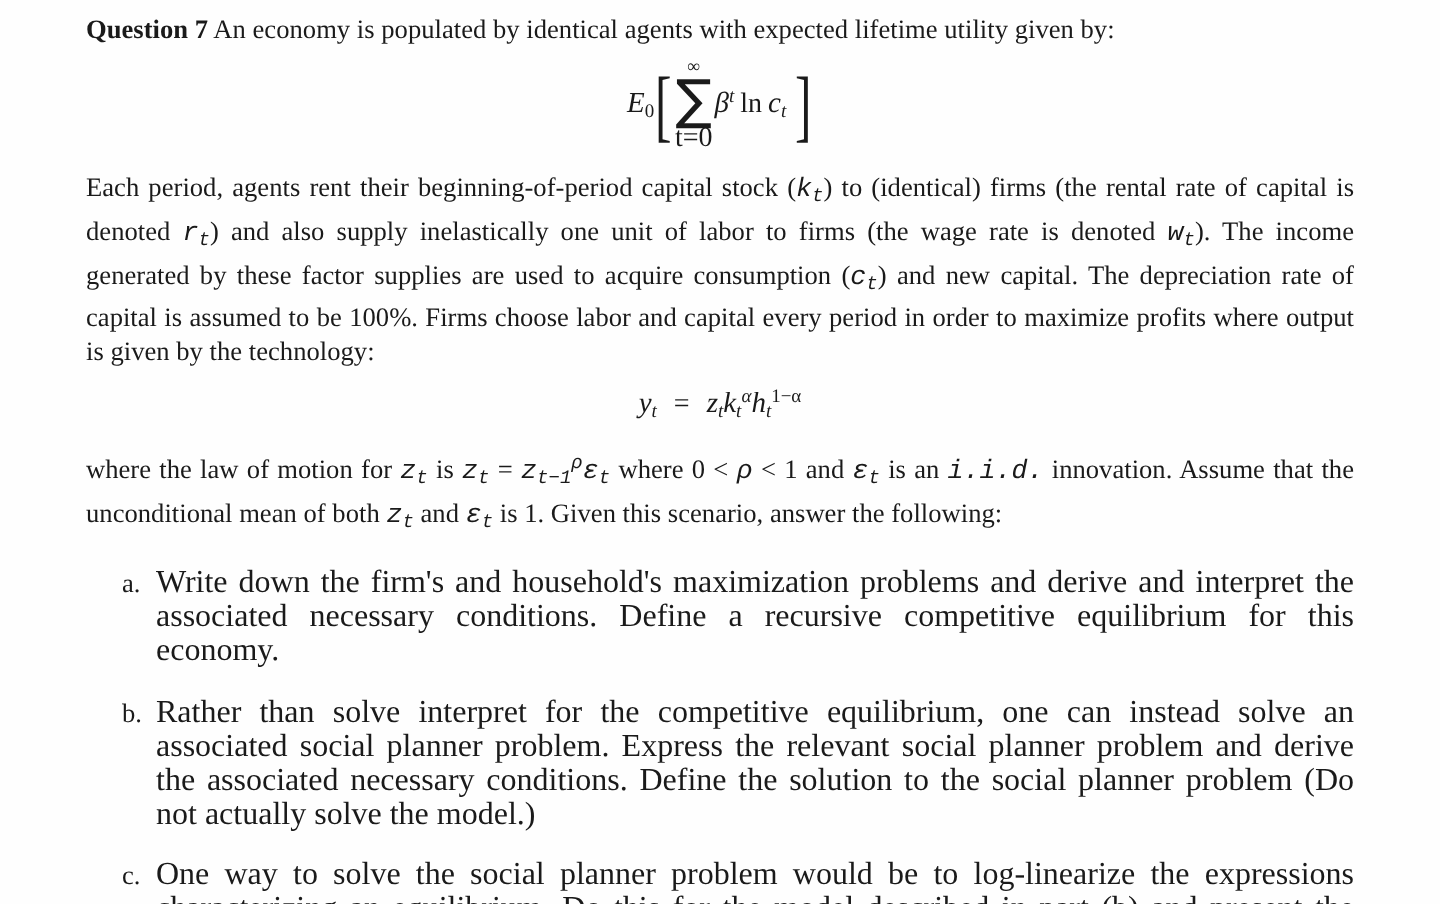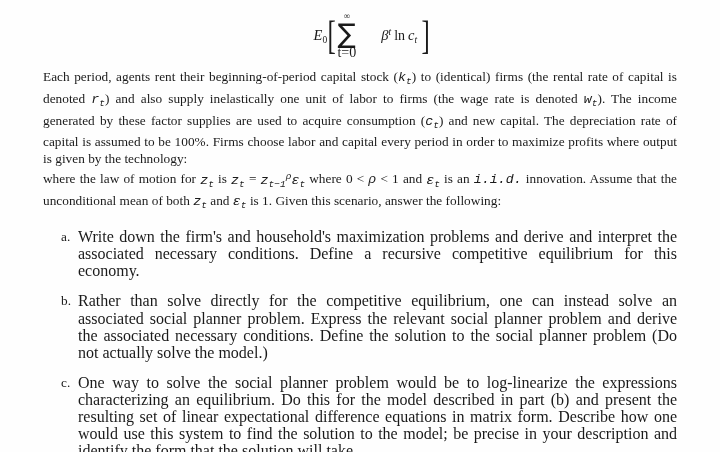--- a/index.html
+++ b/index.html
@@ -50,21 +50,20 @@
     right: 0;
     top: 6px;
     font-size: 14px;
     display: flex;
     align-items: center;
     justify-content: center;
   }
   .evar {
     font-style: italic;
     font-size: 14.5px;
-    margin-left: 24px;
   }
   .sub {
     font-size: 9.5px;
     vertical-align: -0.28em;
     font-style: normal;
   }
   .subi {
     font-size: 9.5px;
     vertical-align: -0.28em;
     font-style: italic;
@@ -152,52 +151,60 @@
     display: block;
   }
   .ital { font-style: italic; font-family: Liberation Mono, monospace; }
 </style>
 </head>
 <body>
 
 <div id="page">
   <div class="content">
 
+    <p class="para"><span class="q-label">Question 7</span><span> An economy is populated by identical agents with expected lifetime utility given by:</span></p>
 
     <div class="eq1-wrap">
       <div class="eq1 eq-block">
         <span class="evar"><span>E</span><span class="sub">0</span></span>
         <span class="brk">[</span>
         <span class="sigma-stack">
           <span class="sig-top">∞</span>
           <span class="sig-big">∑</span>
           <span class="sig-bot">t=0</span>
         </span>
         <span class="evar"><span>β</span><span class="sup">t</span></span>
         <span style="margin-left:3px;">ln</span>
         <span class="evar" style="margin-left:3px;"><span>c</span><span class="subi">t</span></span>
         <span class="brk" style="margin-left:2px;">]</span>
       </div>
     </div>
 
     <p class="para"><span>Each period, agents rent their beginning-of-period capital stock (</span><span class="ital"><span>k</span><span class="subi">t</span></span><span>) to (identical) firms (the rental rate of capital is denoted </span><span class="ital"><span>r</span><span class="subi">t</span></span><span>) and also supply inelastically one unit of labor to firms (the wage rate is denoted </span><span class="ital"><span>w</span><span class="subi">t</span></span><span>). The income generated by these factor supplies are used to acquire consumption (</span><span class="ital"><span>c</span><span class="subi">t</span></span><span>) and new capital. The depreciation rate of capital is assumed to be 100%. Firms choose labor and capital every period in order to maximize profits where output is given by the technology:</span></p>
 
+    <div class="eq2-wrap">
+      <div class="eq2 eq-block">
+        <span class="evar"><span>y</span><span class="subi">t</span></span>
+        <span style="margin:0 5px;">=</span>
+        <span class="evar"><span>z</span><span class="subi">t</span></span><span class="evar"><span>k</span><span class="subi">t</span><span class="sup">α</span></span><span class="evar"><span>h</span><span class="subi">t</span><span class="supn">1−α</span></span>
+      </div>
+    </div>
 
     <p class="para"><span>where the law of motion for </span><span class="ital"><span>z</span><span class="subi">t</span></span><span> is </span><span class="ital"><span>z</span><span class="subi">t</span></span><span> = </span><span class="ital"><span>z</span><span class="subi">t−1</span><span class="sup">ρ</span></span><span class="ital"><span>ε</span><span class="subi">t</span></span><span> where 0 &lt; </span><span class="ital">ρ</span><span> &lt; 1 and </span><span class="ital"><span>ε</span><span class="subi">t</span></span><span> is an </span><span class="ital">i.i.d.</span><span> innovation. Assume that the unconditional mean of both </span><span class="ital"><span>z</span><span class="subi">t</span></span><span> and </span><span class="ital"><span>ε</span><span class="subi">t</span></span><span> is 1. Given this scenario, answer the following:</span></p>
 
     <div class="gap-c"></div>
 
     <ol class="parts">
       <li>
         <span class="marker">a.</span>
         <span class="li-text">Write down the firm's and household's maximization problems and derive and interpret the associated necessary conditions. Define a recursive competitive equilibrium for this economy.</span>
       </li>
       <li>
         <span class="marker">b.</span>
-        <span class="li-text">Rather than solve directly for the competitive equilibrium, one can instead solve an associated social planner problem. Express the relevant social planner problem and derive the associated necessary conditions. Define the solution to the social planner problem (Do not actually solve the model.)</span>
+        <span class="li-text">Rather than solve interpret for the competitive equilibrium, one can instead solve an associated social planner problem. Express the relevant social planner problem and derive the associated necessary conditions. Define the solution to the social planner problem (Do not actually solve the model.)</span>
       </li>
       <li>
         <span class="marker">c.</span>
         <span class="li-text">One way to solve the social planner problem would be to log-linearize the expressions characterizing an equilibrium. Do this for the model described in part (b) and present the resulting set of linear expectational difference equations in matrix form. Describe how one would use this system to find the solution to the model; be precise in your description and identify the form that the solution will take.</span>
       </li>
     </ol>
 
   </div>
 </div>
 

